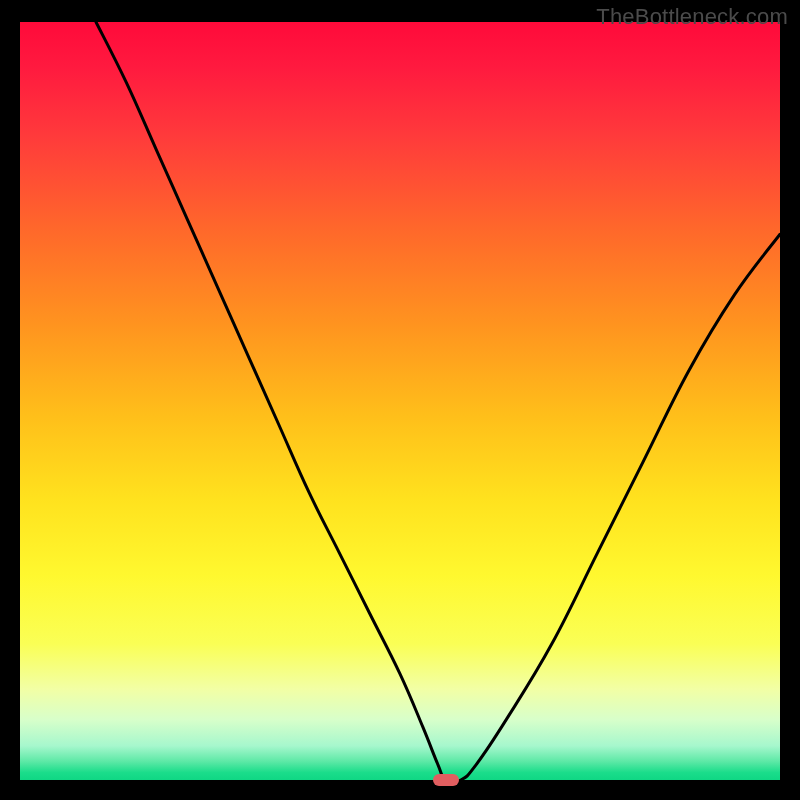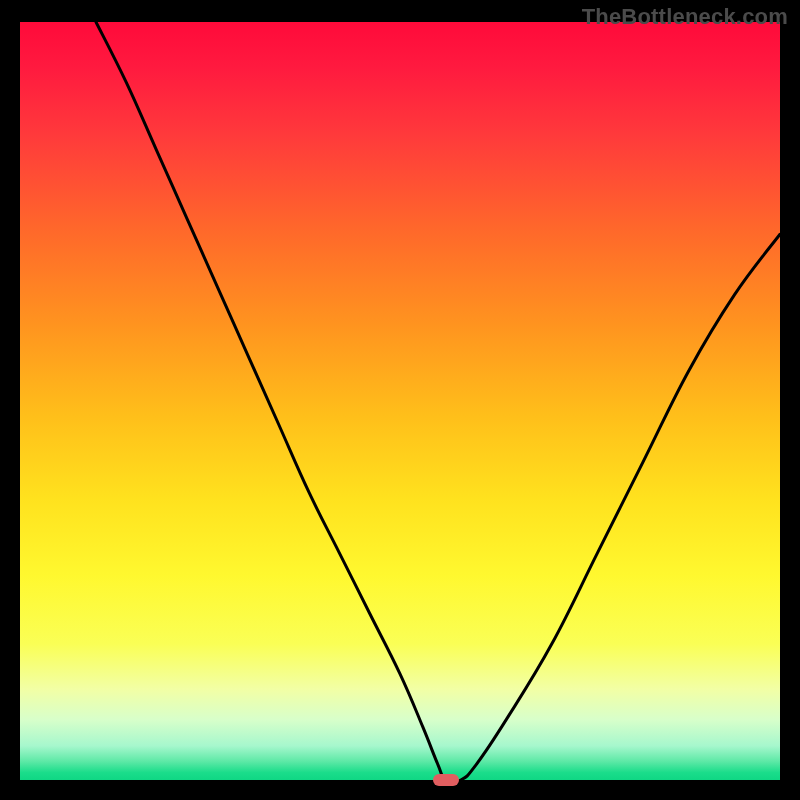--- a/index.html
+++ b/index.html
@@ -16,21 +16,21 @@
     width: 800px;
     height: 800px;
     background: #000;
   }
   .watermark {
     position: absolute;
     top: 4px;
     right: 12px;
     color: #4b4b4b;
     font-size: 22px;
-    font-weight: 700;
+    font-weight: 400;
     letter-spacing: 0.2px;
     z-index: 20;
     user-select: none;
   }
   .plot-area {
     position: absolute;
     left: 20px;
     top: 22px;
     width: 760px;
     height: 758px;

